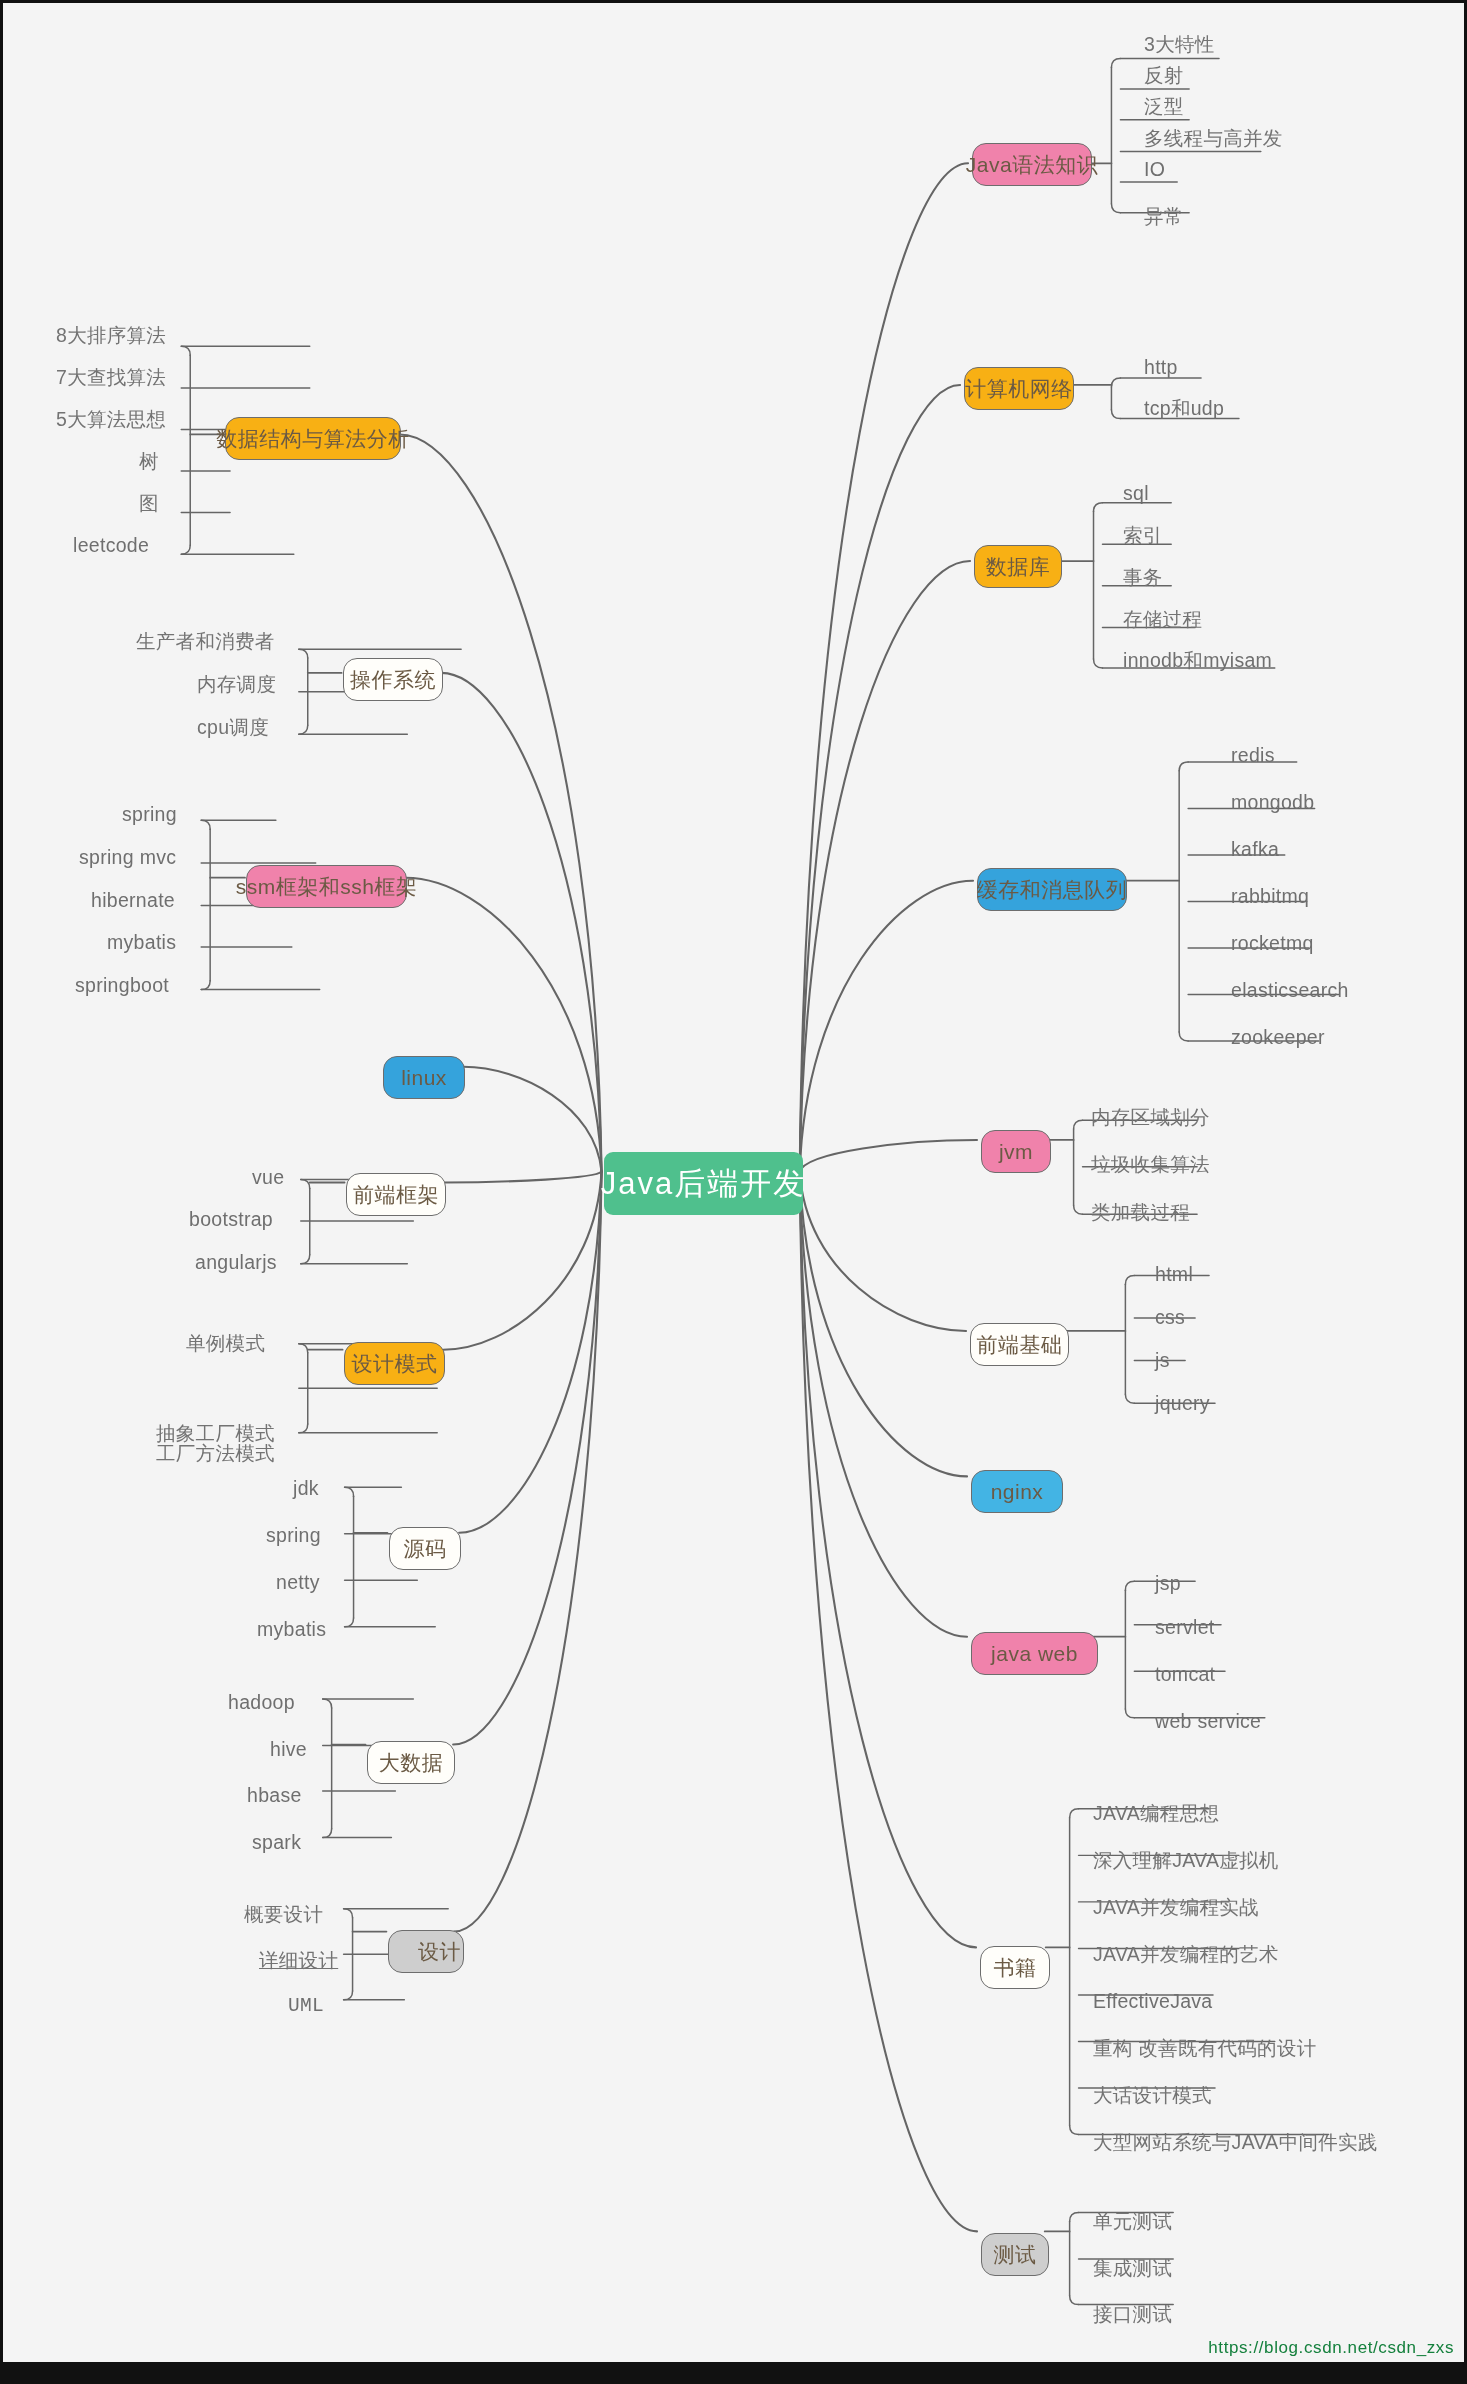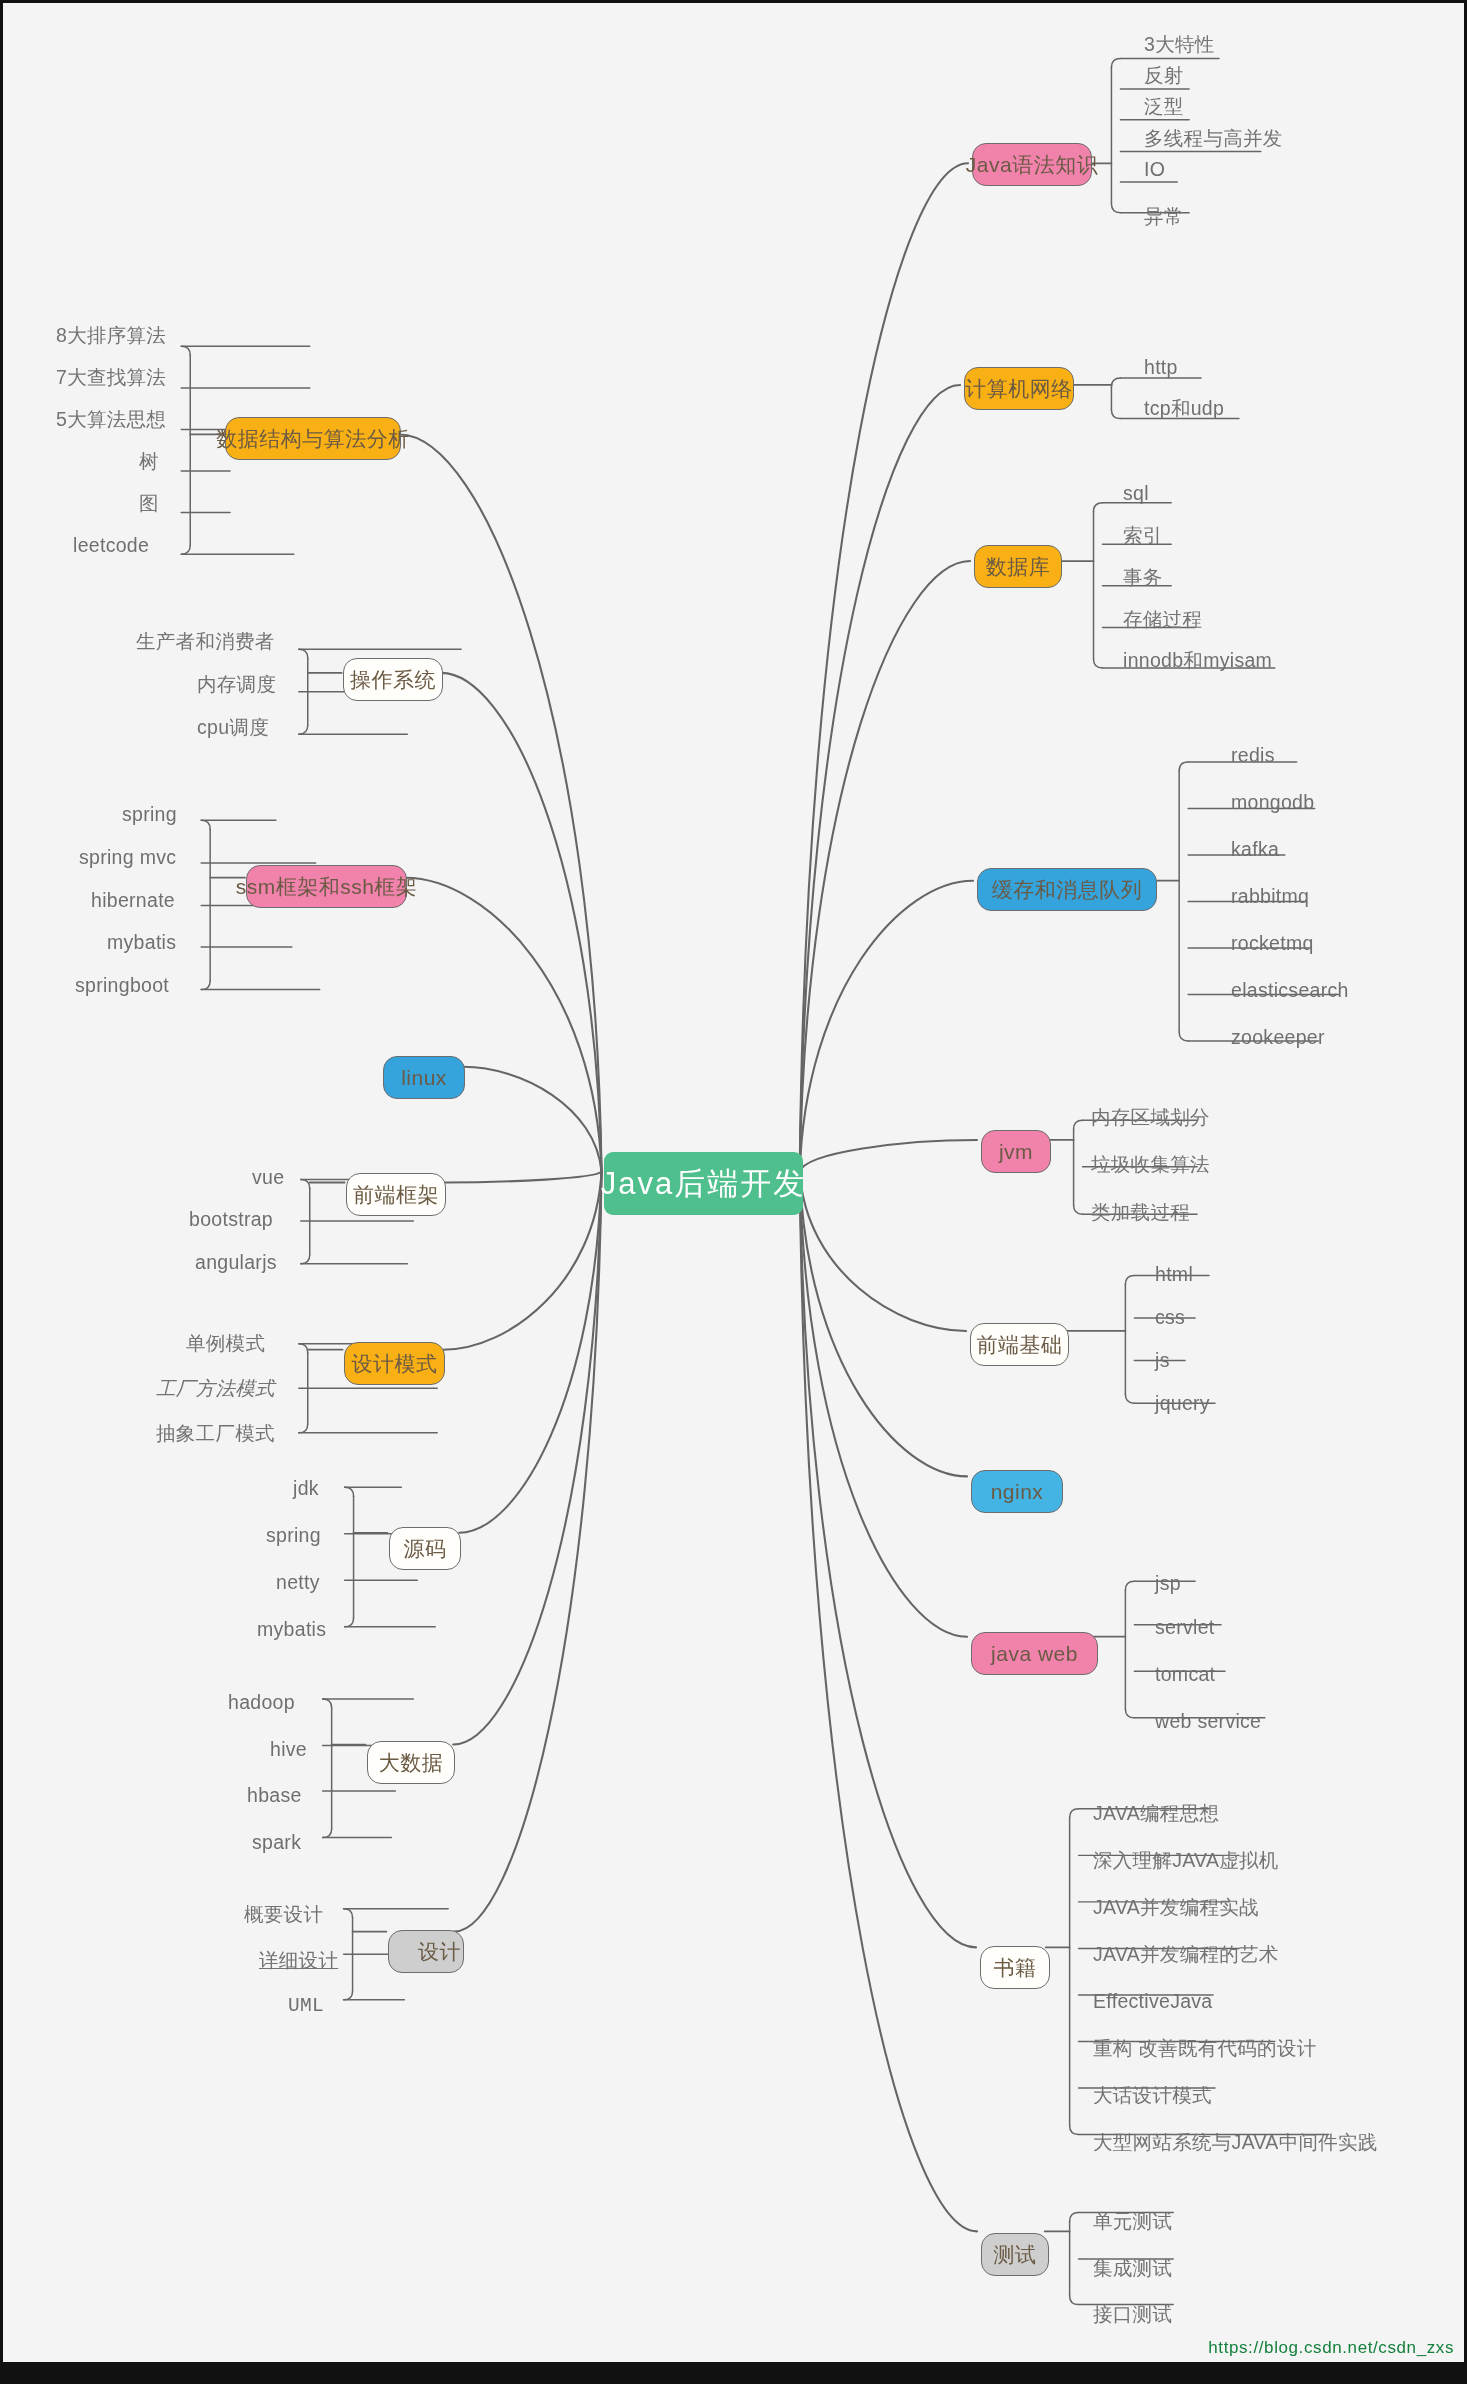--- a/index.html
+++ b/index.html
@@ -262,21 +262,21 @@
 
   <div class="node lvl1" style="left:971px; top:542px; width:88px; background:#f8b014;">
     <span>数据库</span>
   </div>
   <div class="leaf" style="left:1120px; top:481px;">sql</div>
   <div class="leaf cn" style="left:1120px; top:523px;">索引</div>
   <div class="leaf cn" style="left:1120px; top:565px;">事务</div>
   <div class="leaf cn" style="left:1120px; top:607px;">存储过程</div>
   <div class="leaf" style="left:1120px; top:648px;">innodb和myisam</div>
 
-  <div class="node lvl1" style="left:974px; top:865px; width:180px; background:#35a3dc;">
+  <div class="node lvl1" style="left:974px; top:865px; width:150px; background:#35a3dc;">
     <span>缓存和消息队列</span>
   </div>
   <div class="leaf" style="left:1228px; top:743px;">redis</div>
   <div class="leaf" style="left:1228px; top:790px;">mongodb</div>
   <div class="leaf" style="left:1228px; top:837px;">kafka</div>
   <div class="leaf" style="left:1228px; top:884px;">rabbitmq</div>
   <div class="leaf" style="left:1228px; top:931px;">rocketmq</div>
   <div class="leaf" style="left:1228px; top:978px;">elasticsearch</div>
   <div class="leaf" style="left:1228px; top:1025px;">zookeeper</div>
 
@@ -360,21 +360,21 @@
     <span>前端框架</span>
   </div>
   <div class="leaf" style="left:249px; top:1165px;">vue</div>
   <div class="leaf" style="left:186px; top:1207px;">bootstrap</div>
   <div class="leaf" style="left:192px; top:1250px;">angularjs</div>
 
   <div class="node lvl1" style="left:341px; top:1339px; width:101px; background:#f8b014;">
     <span>设计模式</span>
   </div>
   <div class="leaf cn" style="left:183px; top:1331px;">单例模式</div>
-  <div class="leaf cn" style="left:153px; top:1376px;font-style:italic;">工厂方法模式</div>
+  <div class="leaf cn" style="left:153px; top:1441px;">工厂方法模式</div>
   <div class="leaf cn" style="left:153px; top:1421px;">抽象工厂模式</div>
 
   <div class="node lvl1" style="left:386px; top:1524px; width:72px; background:#fffefa;">
     <span>源码</span>
   </div>
   <div class="leaf" style="left:290px; top:1476px;">jdk</div>
   <div class="leaf" style="left:263px; top:1523px;">spring</div>
   <div class="leaf" style="left:273px; top:1570px;">netty</div>
   <div class="leaf" style="left:254px; top:1617px;">mybatis</div>
 

